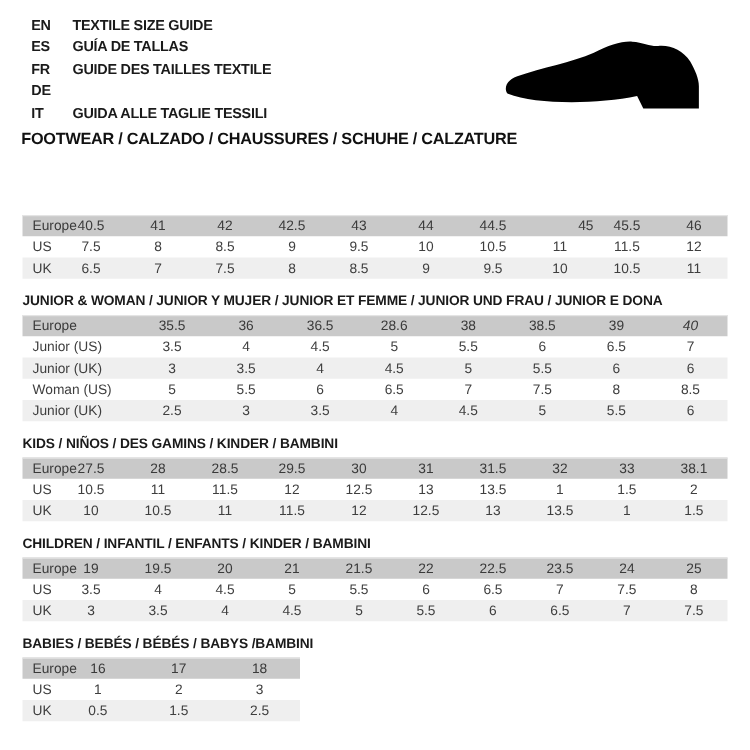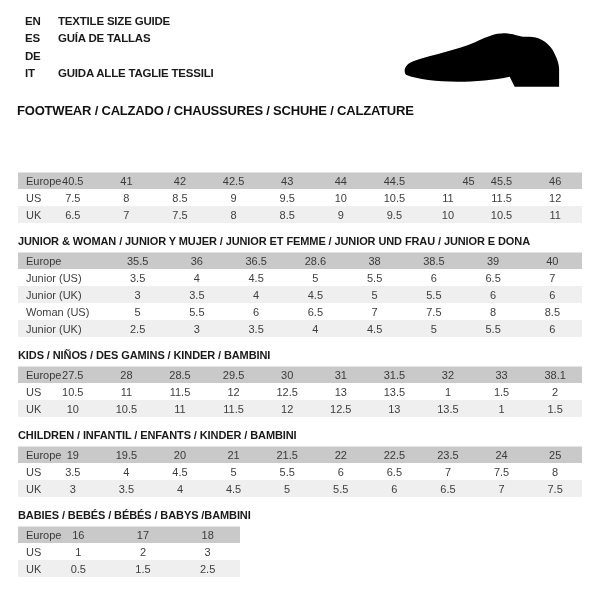--- a/index.html
+++ b/index.html
@@ -47,20 +47,24 @@
 <div class="page">
 
   <div class="lang-list" id="lang-root">
       <div class="lang-row">
         <span class="lang-code">EN</span>
         <span class="lang-label">TEXTILE SIZE GUIDE</span>
       </div>
       <div class="lang-row">
         <span class="lang-code">ES</span>
         <span class="lang-label">GUÍA DE TALLAS</span>
+      </div>
+      <div class="lang-row">
+        <span class="lang-code">FR</span>
+        <span class="lang-label">GUIDE DES TAILLES TEXTILE</span>
       </div>
       <div class="lang-row">
         <span class="lang-code">DE</span>
       </div>
       <div class="lang-row">
         <span class="lang-code">IT</span>
         <span class="lang-label">GUIDA ALLE TAGLIE TESSILI</span>
       </div>
     </div>
 
@@ -133,21 +137,21 @@
         <div class="s-table" style="width: 564px;">
           <div class="s-row head">
             <div class="cell-label" style="width: 90px;">Europe</div>
             <div class="cell-val" style="width: 59.25px;">35.5</div>
             <div class="cell-val" style="width: 59.25px;">36</div>
             <div class="cell-val" style="width: 59.25px;">36.5</div>
             <div class="cell-val" style="width: 59.25px;">28.6</div>
             <div class="cell-val" style="width: 59.25px;">38</div>
             <div class="cell-val" style="width: 59.25px;">38.5</div>
             <div class="cell-val" style="width: 59.25px;">39</div>
-            <div class="cell-val" style="width: 59.25px;">40</div>
+            <div class="cell-val" style="width: 59.25px; font-style: italic;">40</div>
           </div>
           <div class="s-row">
             <div class="cell-label" style="width: 90px;">Junior (US)</div>
             <div class="cell-val" style="width: 59.25px;">3.5</div>
             <div class="cell-val" style="width: 59.25px;">4</div>
             <div class="cell-val" style="width: 59.25px;">4.5</div>
             <div class="cell-val" style="width: 59.25px;">5</div>
             <div class="cell-val" style="width: 59.25px;">5.5</div>
             <div class="cell-val" style="width: 59.25px;">6</div>
             <div class="cell-val" style="width: 59.25px;">6.5</div>

